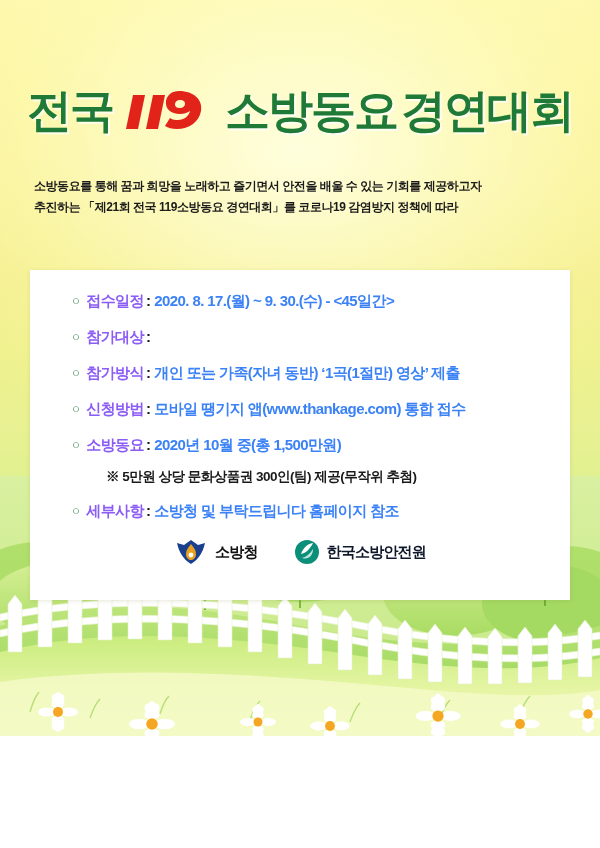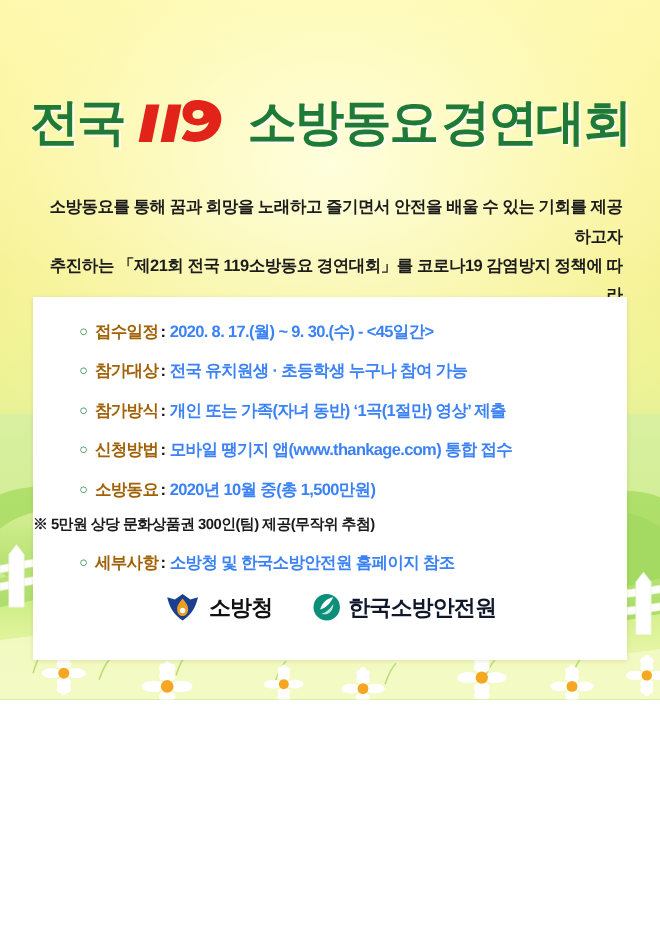--- a/index.html
+++ b/index.html
@@ -10,21 +10,21 @@
     width: 600px;
     height: 848px;
     font-family: "Liberation Sans", sans-serif;
     background: #ffffff;
     overflow: hidden;
   }
 
   #poster {
     position: relative;
     width: 600px;
-    height: 636px;
+    height: 736px;
     overflow: hidden;
     background: linear-gradient(180deg,
         #fdf7a8 0%,
         #fbf39a 12%,
         #f7ef8f 26%,
         #f2ec85 38%,
         #eef08a 48%,
         #e8f193 58%,
         #dff08f 66%,
         #d2ec84 72%,
@@ -93,22 +93,22 @@
     height: 52px;
     margin: 0 2px;
   }
 
   
   .desc {
     position: absolute;
     left: 0;
     top: 176px;
     width: 600px;
-    text-align: right;
-    font-size: 15px;
+    text-align: left;
+    font-size: 12px;
     font-weight: bold;
     color: #1b1b1b;
     line-height: 1.78;
     letter-spacing: -0.45px;
     padding: 0 34px;
     box-sizing: border-box;
   }
 
   
   .card {
@@ -133,34 +133,35 @@
   }
   .bullet {
     color: #1f7d3c;
     font-size: 13px;
     margin-right: 7px;
     line-height: 1;
     position: relative;
     top: -1px;
   }
   .row-label {
-    color: #a16207;
+    color: #8b5cf6;
     font-weight: bold;
     white-space: nowrap;
   }
   .row-sep {
     color: #1a1a1a;
     font-weight: bold;
     margin: 0 4px 0 2px;
   }
   .row-value {
     color: #3b82f6;
     font-weight: bold;
   }
   .note {
+    padding-left: 76px;
     margin-top: -4px;
     margin-bottom: 16px;
     font-size: 13.5px;
     font-weight: bold;
     color: #1a1a1a;
     letter-spacing: -0.5px;
   }
 
   
   .logos {
@@ -169,21 +170,21 @@
     justify-content: center;
     gap: 36px;
     margin-top: 6px;
   }
   .logo {
     display: flex;
     align-items: center;
     gap: 7px;
   }
   .logo-name {
-    font-size: 20px;
+    font-size: 15px;
     font-weight: bold;
     color: #111;
     letter-spacing: -0.8px;
   }
   .logo-name.teal { color: #0f172a; }
 </style>
 </head>
 <body>
 
 <div id="poster">
@@ -408,21 +409,20 @@
         <span class="bullet">○</span>
         <span class="row-label">접수일정</span>
         <span class="row-sep">:</span>
         <span class="row-value">2020. 8. 17.(월) ~ 9. 30.(수) - &lt;45일간&gt;</span>
       </div>
 
       <div class="row">
         <span class="bullet">○</span>
         <span class="row-label">참가대상</span>
         <span class="row-sep">:</span>
-        <span class="row-value">전국 유치원생 · 초등학생 누구나 참여 가능</span>
       </div>
 
       <div class="row">
         <span class="bullet">○</span>
         <span class="row-label">참가방식</span>
         <span class="row-sep">:</span>
         <span class="row-value">개인 또는 가족(자녀 동반) ‘1곡(1절만) 영상’ 제출</span>
       </div>
 
       <div class="row">
@@ -438,21 +438,21 @@
         <span class="row-sep">:</span>
         <span class="row-value">2020년 10월 중(총 1,500만원)</span>
       </div>
 
       <div class="note">※ 5만원 상당 문화상품권 300인(팀) 제공(무작위 추첨)</div>
 
       <div class="row">
         <span class="bullet">○</span>
         <span class="row-label">세부사항</span>
         <span class="row-sep">:</span>
-        <span class="row-value">소방청 및 한국소방안전원 홈페이지 참조</span>
+        <span class="row-value">소방청 및 부탁드립니다 홈페이지 참조</span>
       </div>
 
       <div class="logos">
         <div class="logo">
           <svg width="34" height="28" viewBox="0 0 34 28" xmlns="http://www.w3.org/2000/svg">
             <path d="M17 2 L24 7 L31 5 C29 14 25 21 17 26 C9 21 5 14 3 5 L10 7 Z" fill="#1a3f8f"></path>
             <path d="M17 6 C14 10 12 12 12 16 c0 4 3 6 5 6 s5 -2 5 -6 c0 -4 -2 -6 -5 -10 z" fill="#e8a020"></path>
             <circle cx="17" cy="17" r="2.4" fill="#ffffff"></circle>
           </svg>
           <span class="logo-name">소방청</span>

